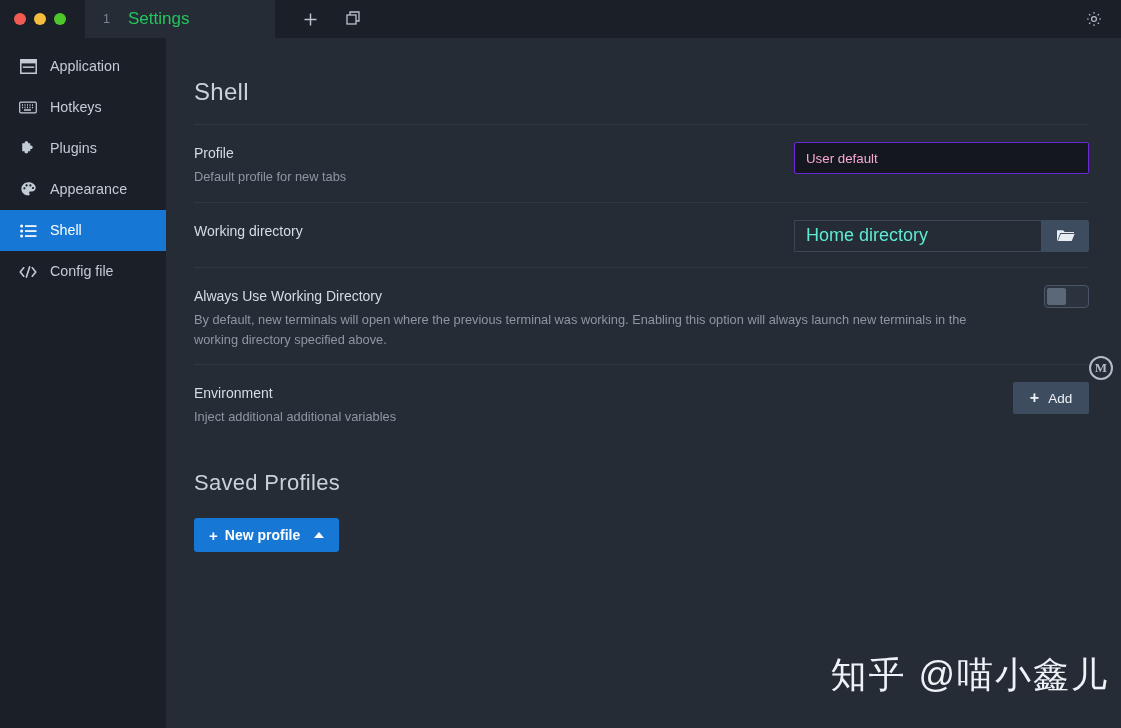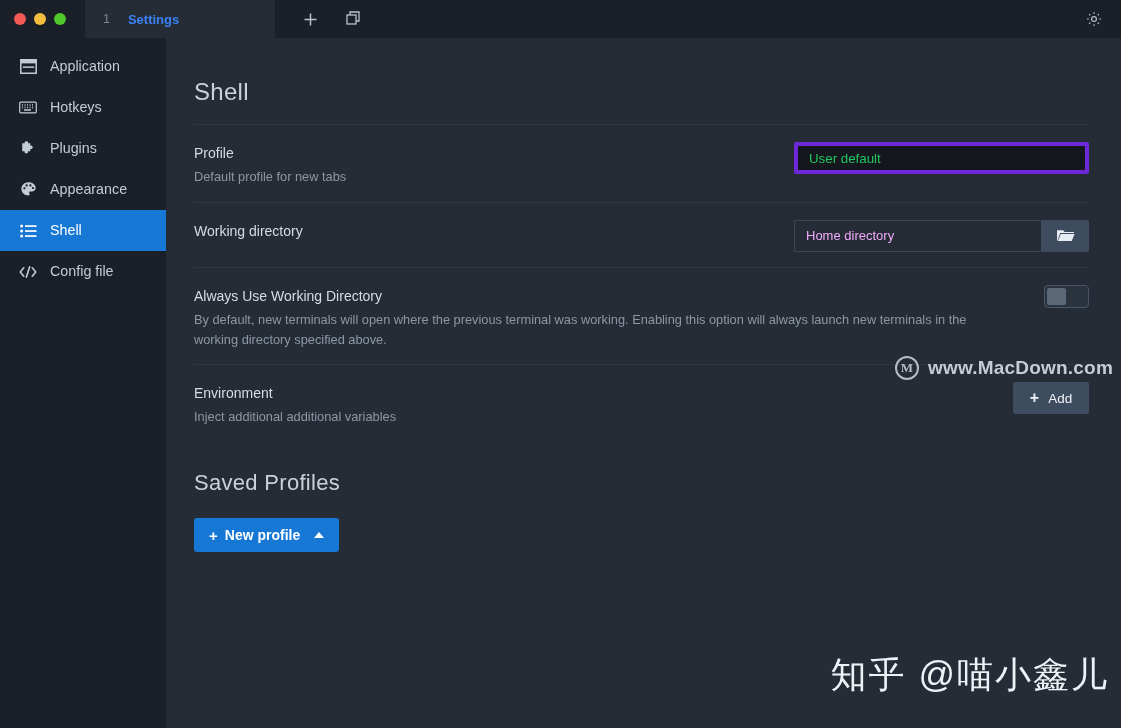--- a/index.html
+++ b/index.html
@@ -52,23 +52,22 @@
     align-items: center;
     gap: 18px;
     padding: 0 16px 0 18px;
     position: relative;
   }
   .tab-index {
     color: #7a8593;
     font-size: 12.5px;
   }
   .tab-title {
-    color: #3b82f6;
-    font-size: 13px;
-    font-weight: bold;
+    color: #22c55e;
+    font-size: 17px;
   }
 
   .tab-actions {
     display: flex;
     align-items: center;
     gap: 18px;
     padding-left: 22px;
   }
   .ticon {
     width: 26px;
@@ -187,43 +186,43 @@
     display: flex;
     align-items: center;
     padding-top: 1px;
   }
 
   
   .select {
     width: 295px;
     height: 32px;
     background: #14181e;
-    border: 4px solid #6d28d9;
+    border: 1px solid #6d28d9;
     border-radius: 2px;
-    color: #22c55e;
+    color: #f9a8d4;
     font-size: 13.3px;
     display: flex;
     align-items: center;
     padding: 0 11px;
   }
 
   
   .input-group {
     display: flex;
     width: 295px;
     height: 32px;
   }
   .text-input {
     flex: 1;
     background: #252c35;
     border: 1px solid #3c4756;
     border-right: none;
     border-radius: 2px 0 0 2px;
-    color: #f0abfc;
-    font-size: 13px;
+    color: #5eead4;
+    font-size: 18px;
     display: flex;
     align-items: center;
     padding: 0 11px;
   }
   .browse-btn {
     width: 48px;
     background: #3e4c60;
     border: 1px solid #3e4c60;
     border-radius: 0 2px 2px 0;
     display: flex;
@@ -516,20 +515,19 @@
 
       <button class="new-profile-btn">
         <span class="plus">+</span>
         <span>New profile</span>
         <span class="np-caret"></span>
       </button>
 
       
       <div class="wm-macdown">
         <span class="m-logo">M</span>
-        <span>www.MacDown.com</span>
       </div>
 
       <div class="wm-zhihu">知乎 @喵小鑫儿</div>
 
     </div>
   </div>
 </div>
 
 </body></html>

